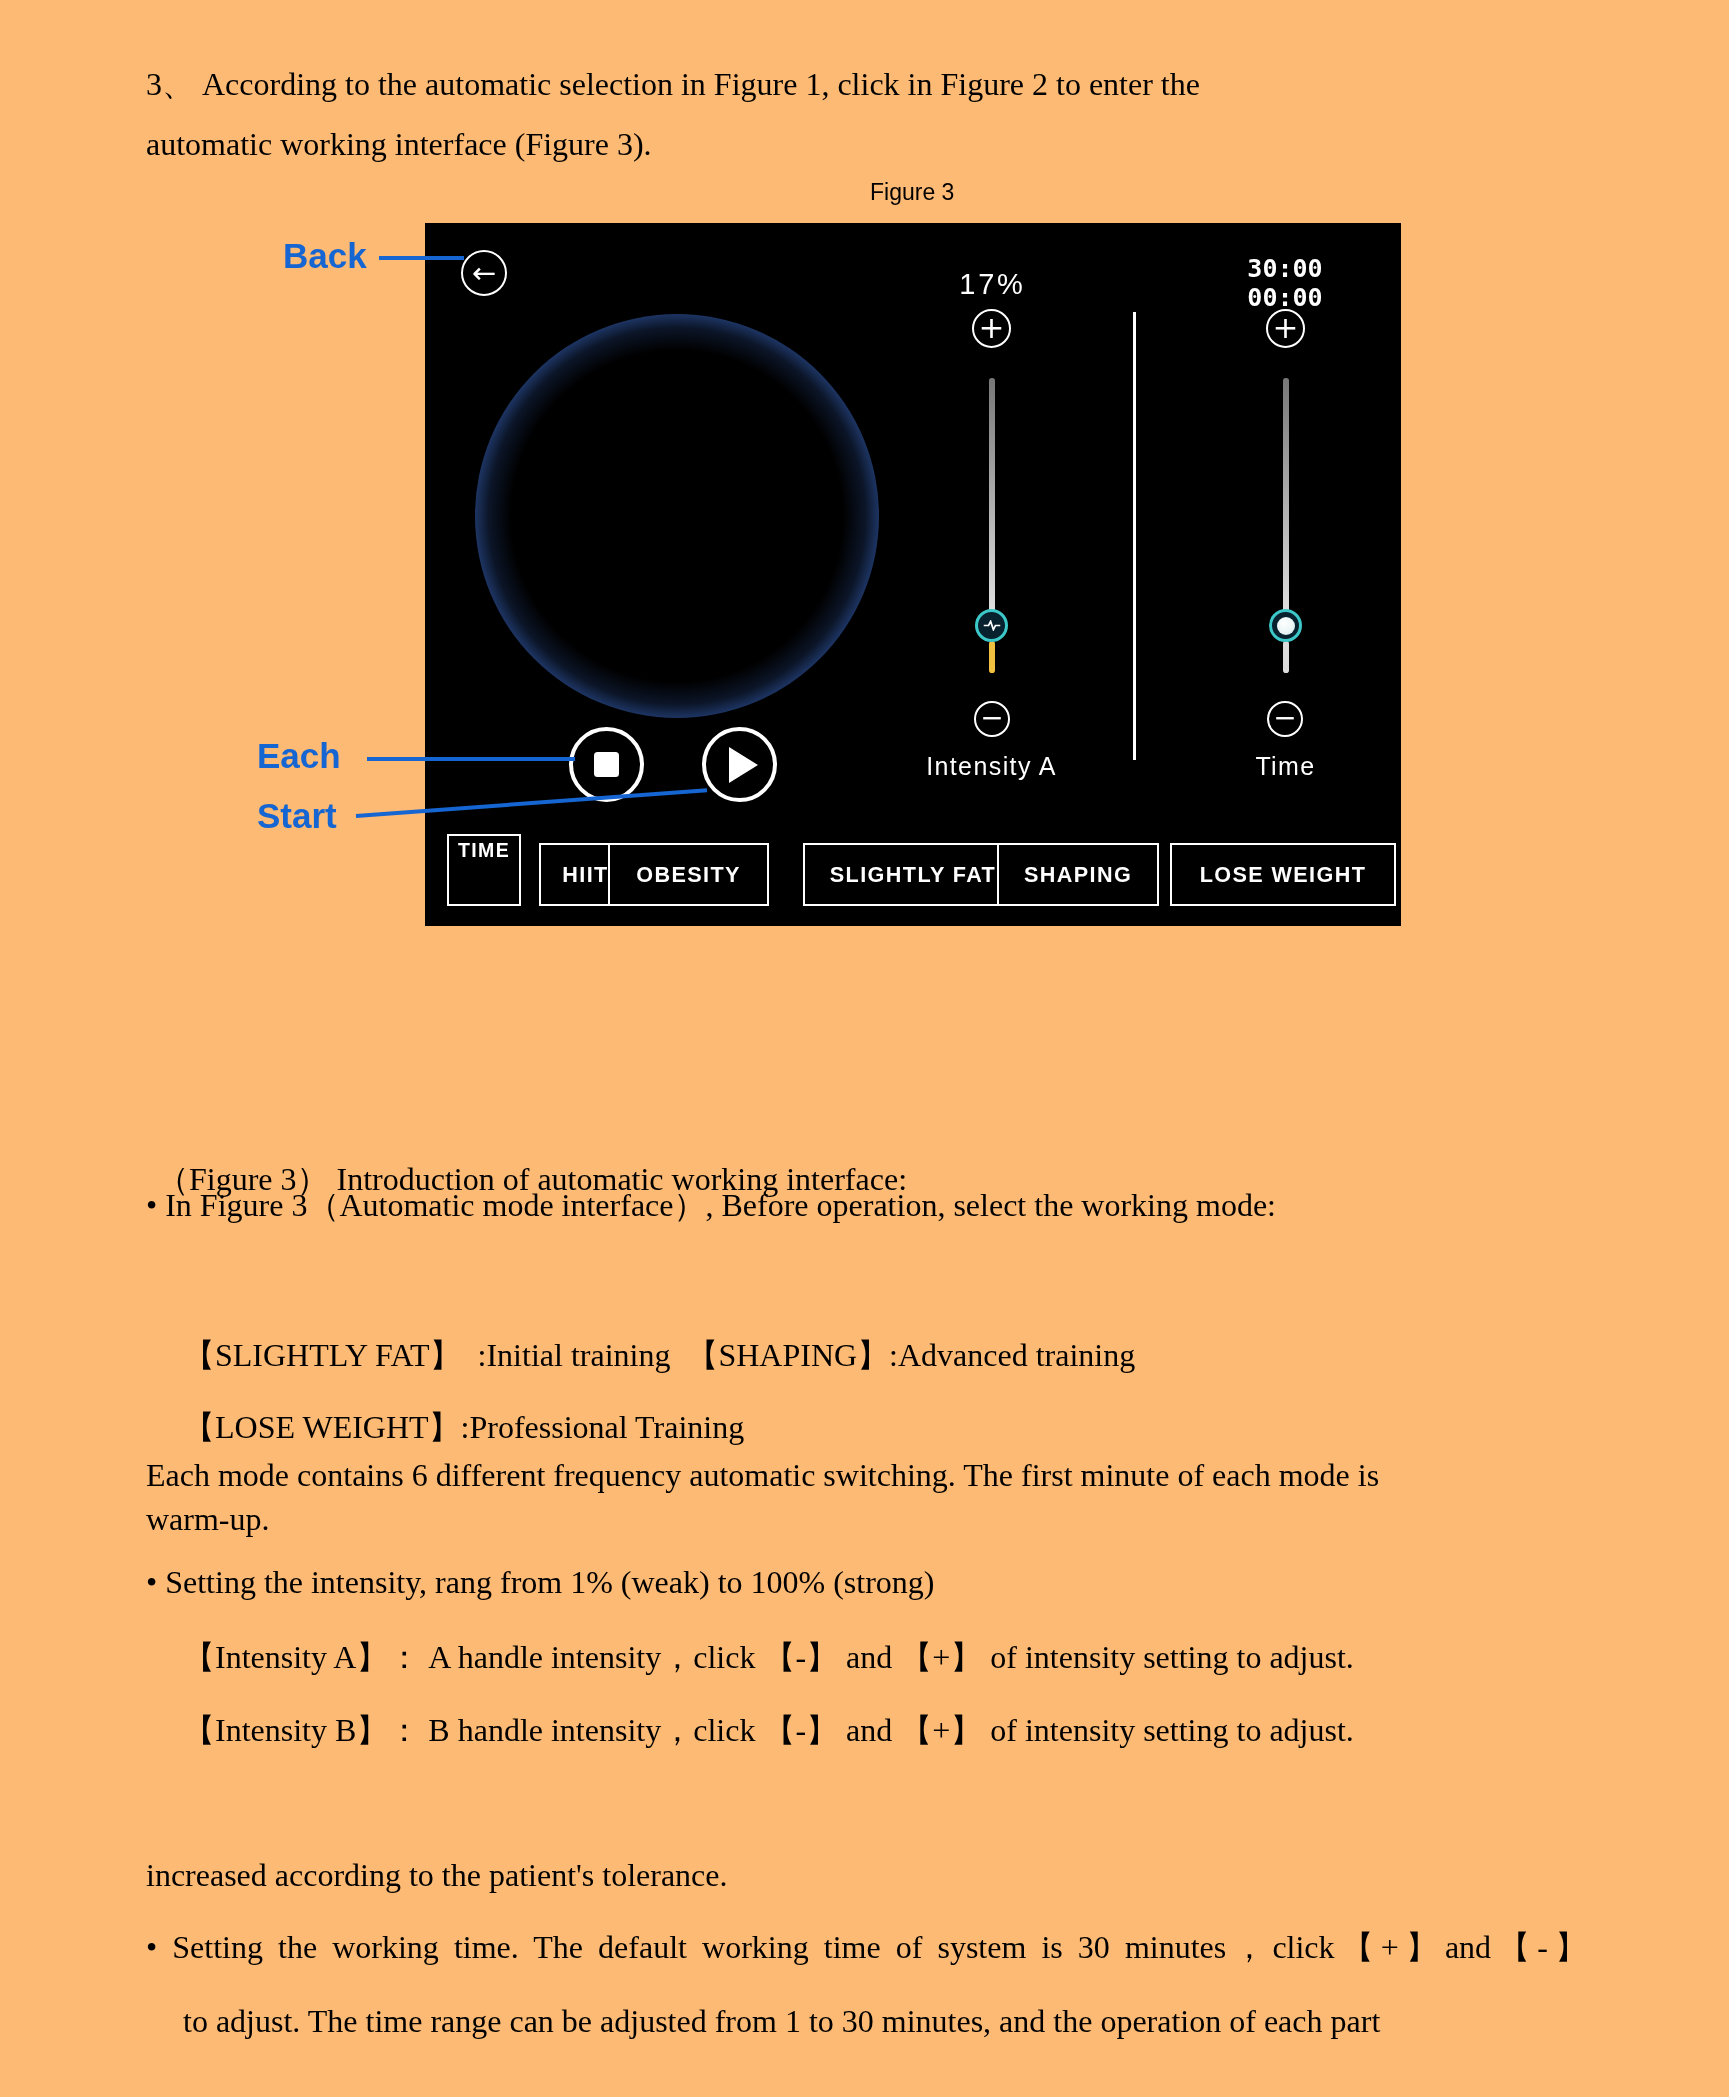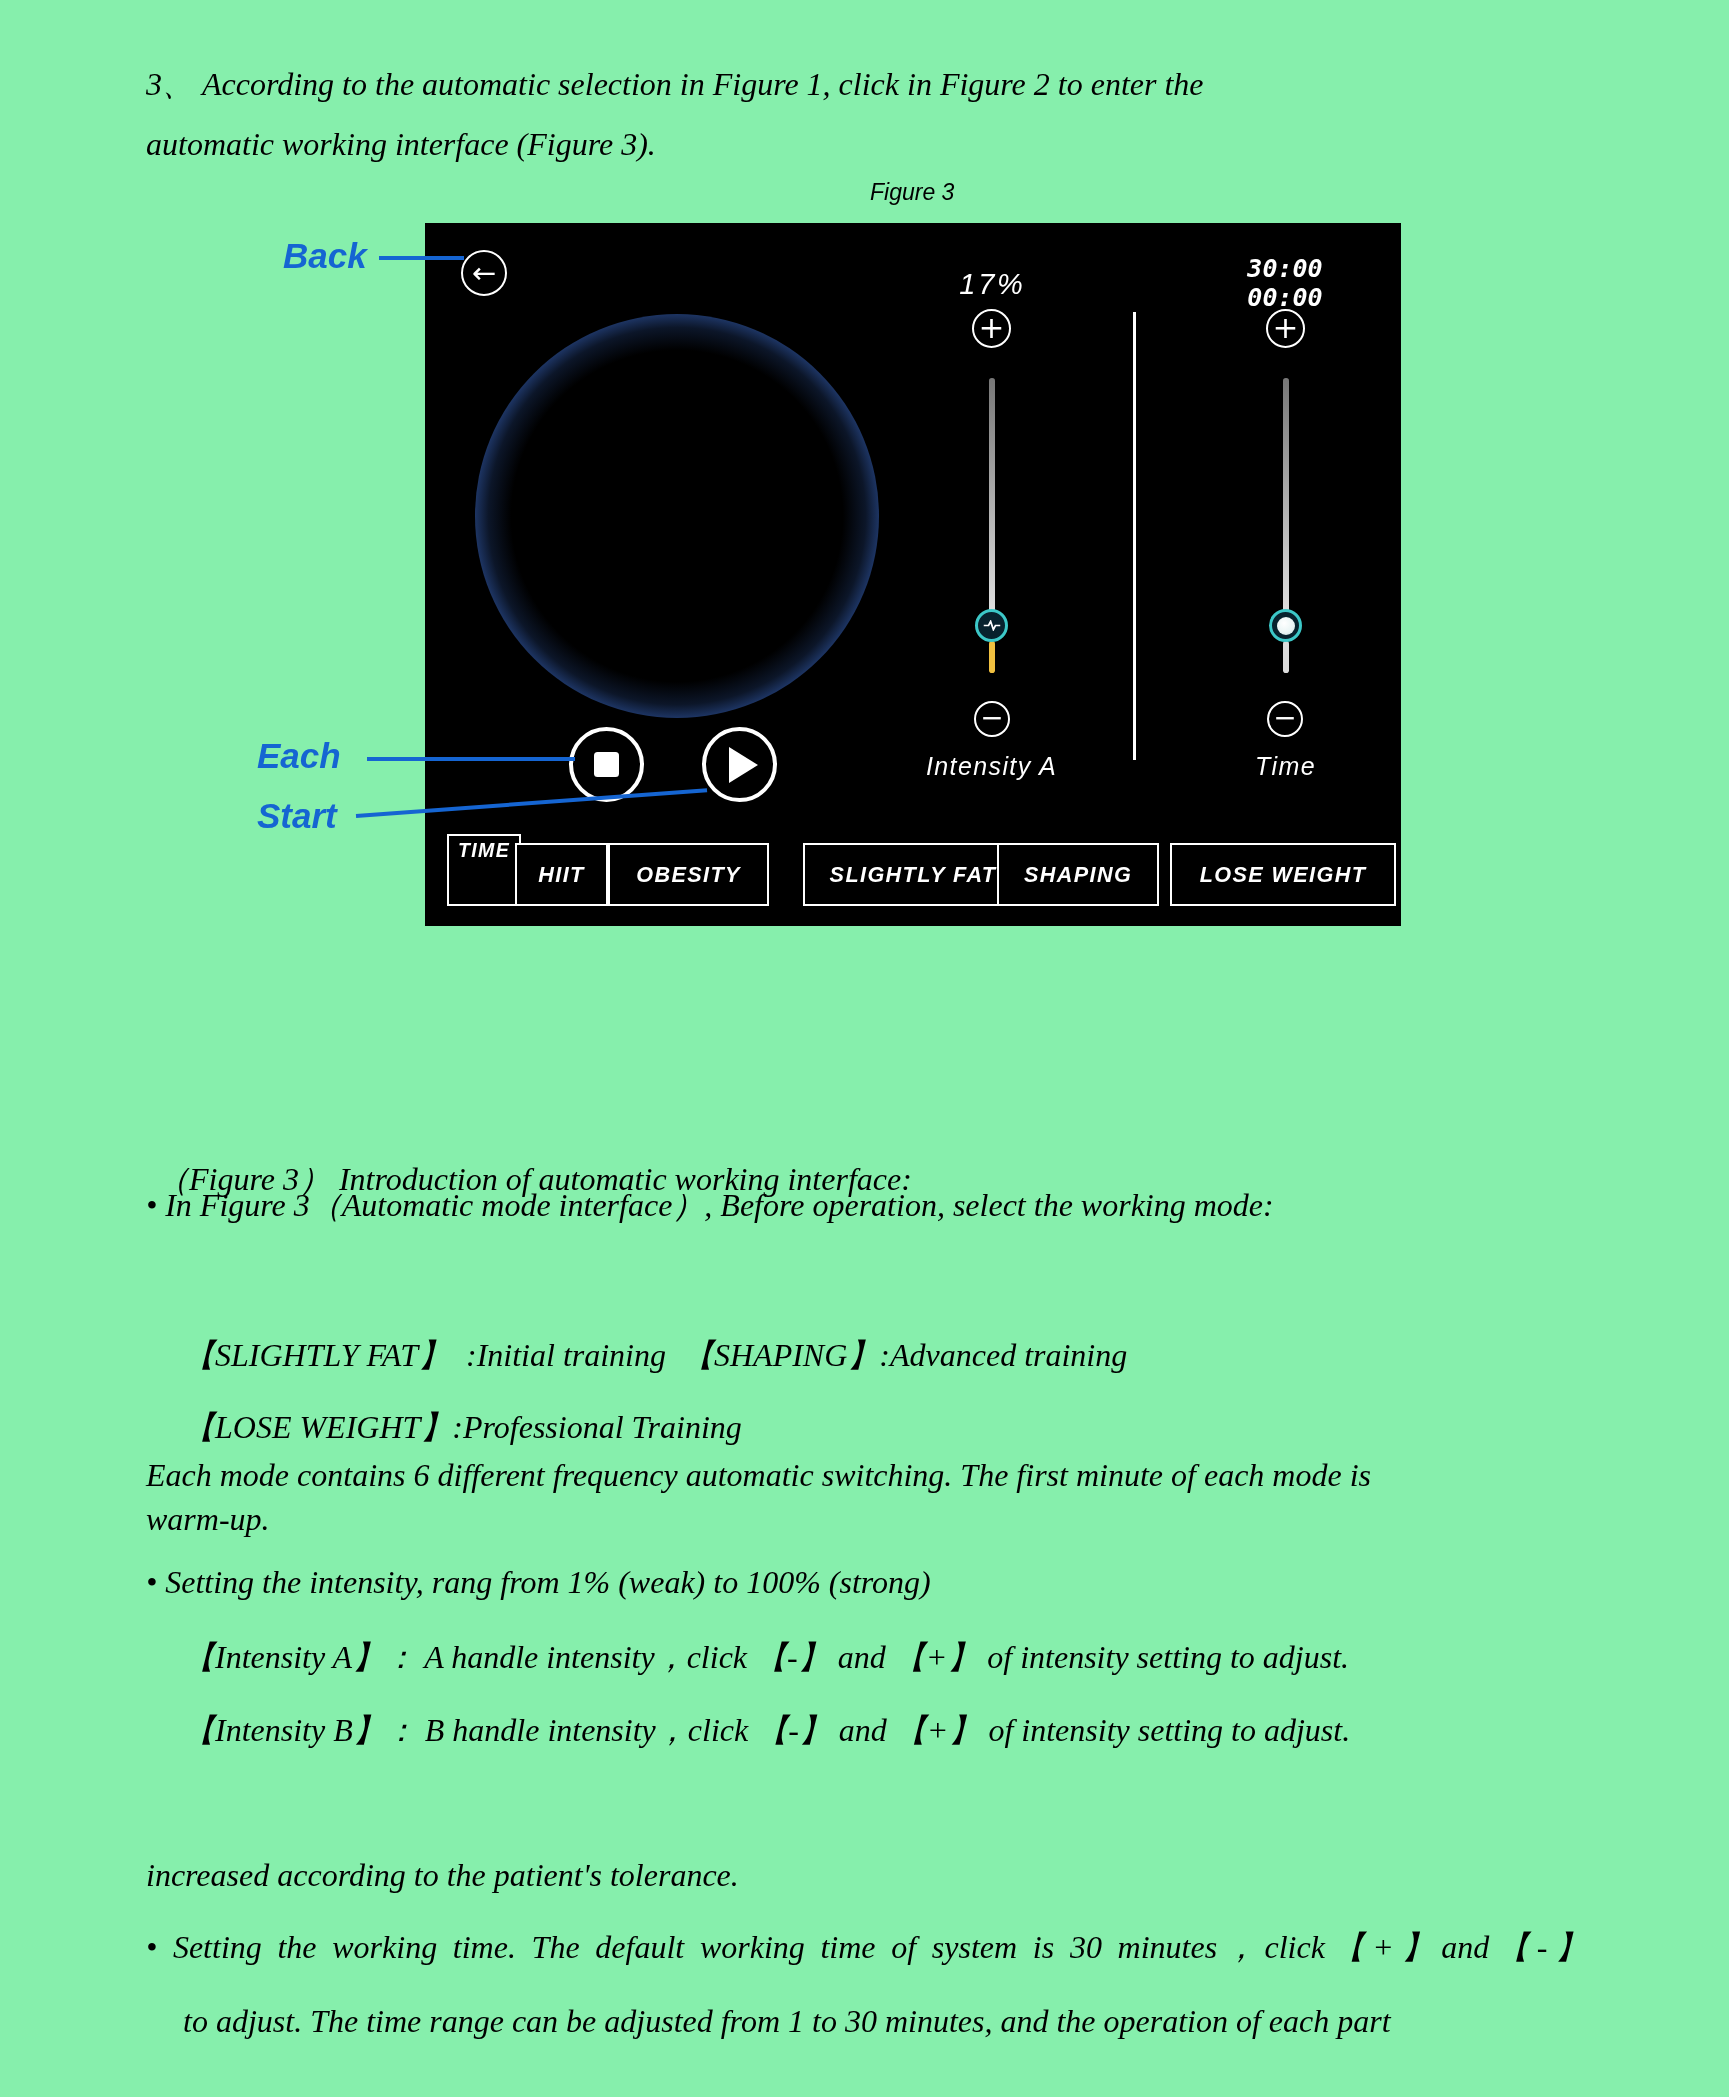--- a/index.html
+++ b/index.html
@@ -1,16 +1,16 @@
 <!DOCTYPE html>
 <html style="font-size:11px"><head>
 <meta charset="utf-8">
 <style>
   html,body{margin:0;padding:0;background:#fff;}
-  #page{position:relative;width:1729px;height:2097px;background:#86efac;overflow:hidden;font-family:"Liberation Serif",serif;font-style:italic;}
+  #page{position:relative;width:1729px;height:2097px;background:#fdba74;overflow:hidden;font-family:"Liberation Serif",serif;}
 
   
   .doc-line{position:absolute;font-size:32px;line-height:1.25;color:#000;white-space:pre-wrap;}
   .intro1{left:146px;top:64px;}
   .intro2{left:146px;top:124px;}
   .caption{position:absolute;left:870px;top:179px;font-family:"Liberation Sans",sans-serif;font-size:23px;color:#000;text-align:right;}
   .l0{left:157px;top:1111px;margin-top:48px;}
   .l1{left:146px;top:1185px;}
   .l2{left:183px;top:1261px;}
   .l3{left:183px;top:1335px;}
@@ -69,21 +69,21 @@
   .t-label{left:791px;top:529px;width:139px;}
   .divider{position:absolute;left:708px;top:89px;width:2.8px;height:448px;background:#fff;}
 
   .pause-btn{position:absolute;left:144px;top:504px;width:75px;height:75px;border:4.2px solid #fff;border-radius:50%;box-sizing:border-box;display:flex;align-items:center;justify-content:center;background:#000;cursor:pointer;}
   .pause-square{width:25px;height:25px;background:#fff;border-radius:3.5px;}
   .start-btn{position:absolute;left:277px;top:504px;width:75px;height:75px;border:4.2px solid #fff;border-radius:50%;box-sizing:border-box;display:flex;align-items:center;justify-content:center;background:#000;cursor:pointer;}
   .play-tri{width:0;height:0;border-left:29px solid #fff;border-top:18px solid transparent;border-bottom:18px solid transparent;margin-left:8.4px;}
 
   .mode{position:absolute;border:2.1px solid #fff;box-sizing:border-box;color:#fff;font-family:"Liberation Sans",sans-serif;font-weight:bold;font-size:21.6px;letter-spacing:1.4px;display:flex;align-items:center;justify-content:center;background:#000;cursor:pointer;}
   .m0{left:22px;top:611px;width:74px;height:72px;align-items:flex-start;padding-top:2.8px;font-size:19.5px;}
-  .m1{left:90px;top:620px;width:93px;height:63px;}
+  .m1{left:114px;top:620px;width:93px;height:63px;}
   .m2{left:183px;top:620px;width:161px;height:63px;}
   .m3{left:338px;top:620px;width:220px;height:63px;margin-left:40px;}
   .m4{left:572px;top:620px;width:162px;height:63px;}
   .m5{left:745px;top:620px;width:226px;height:63px;}
 </style>
 </head>
 <body>
 
 <div id="page">
 

